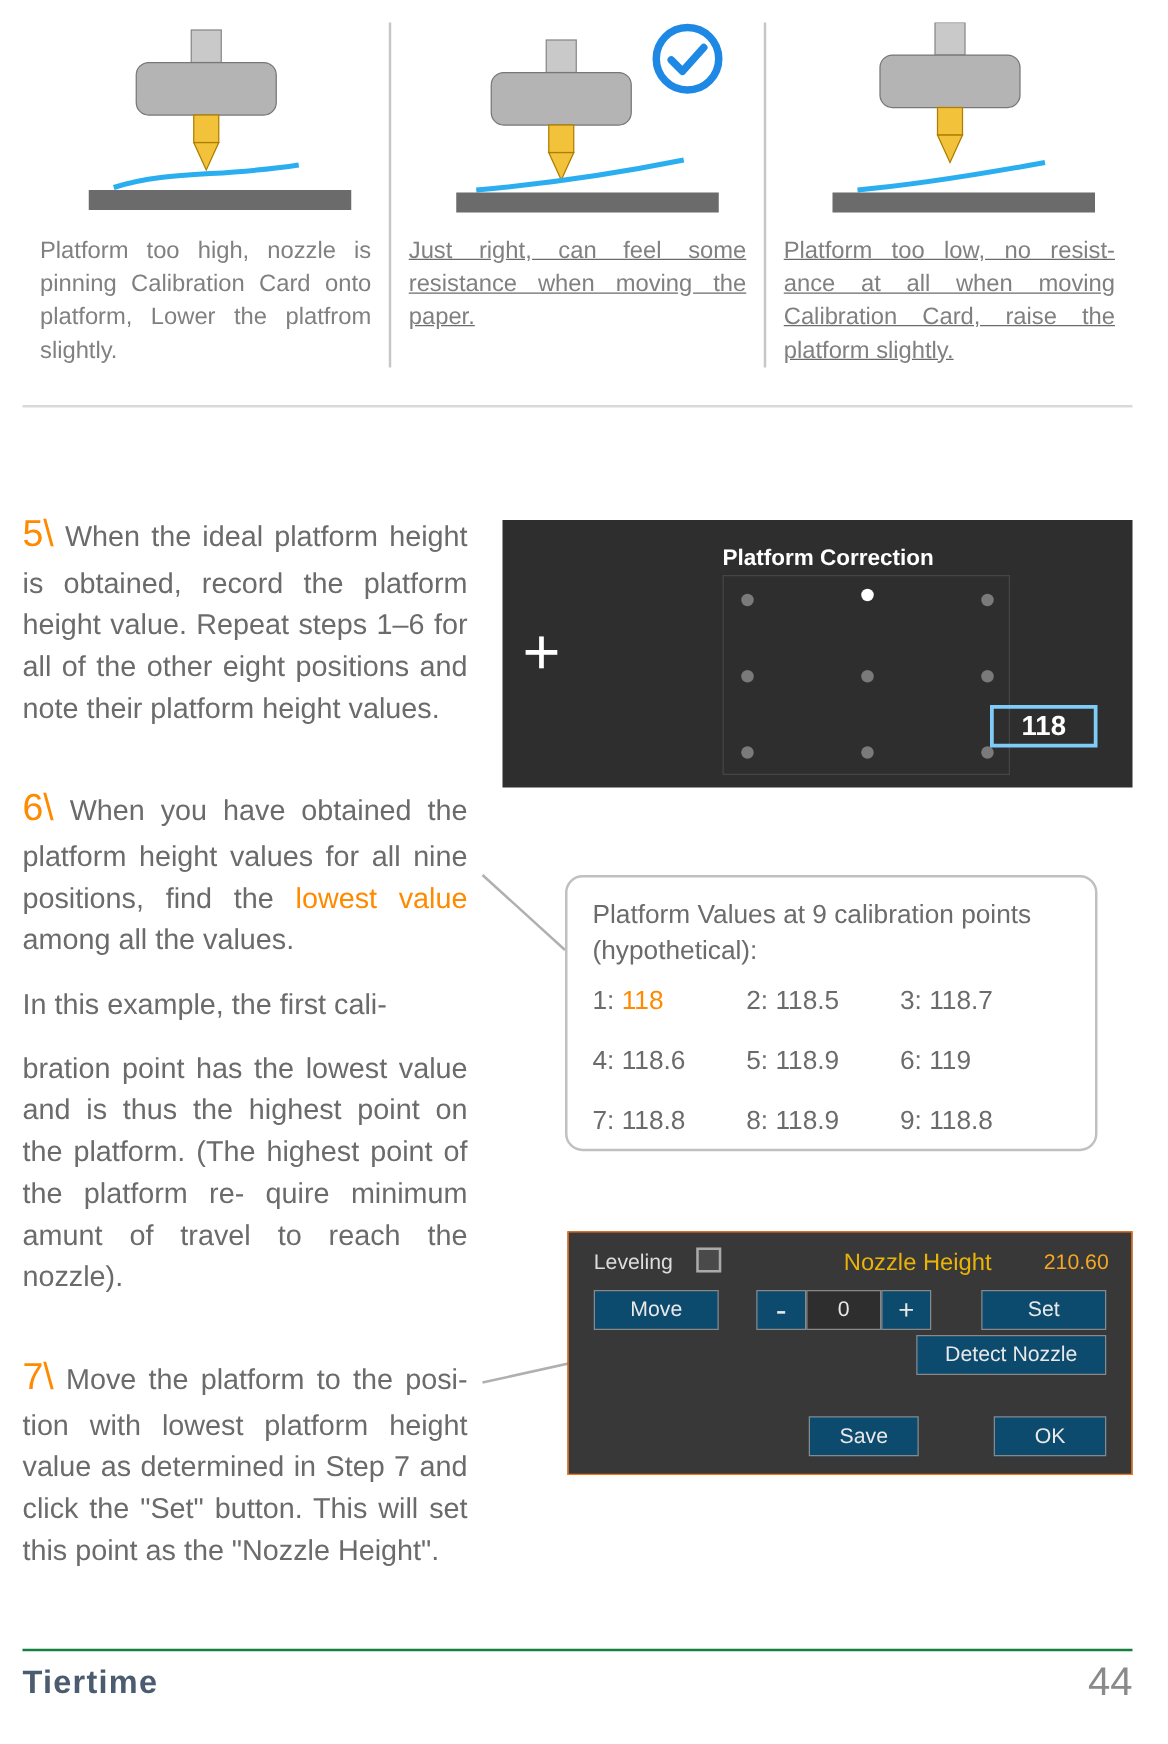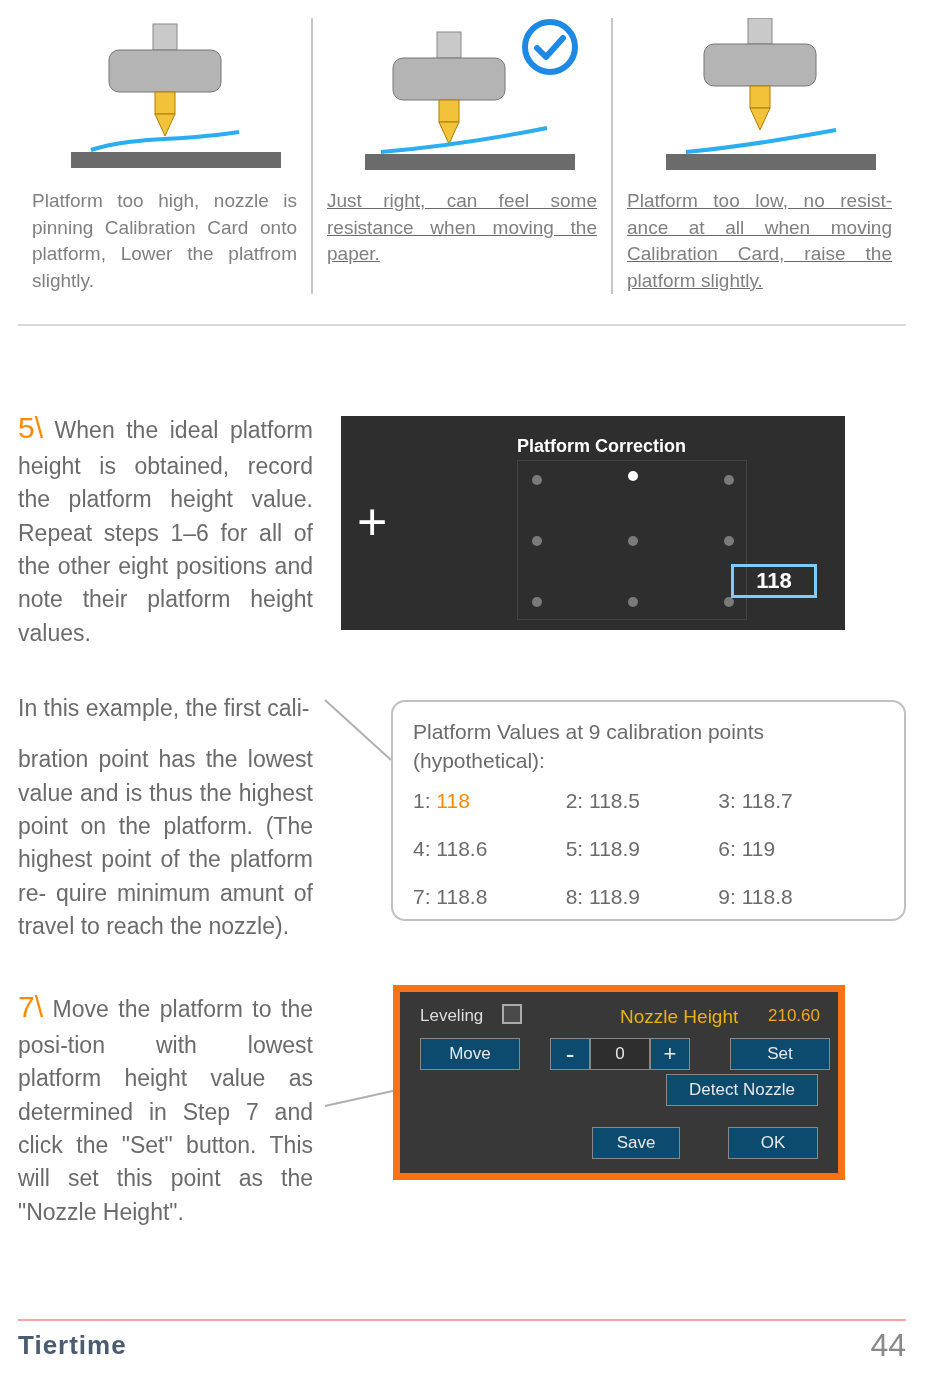--- a/index.html
+++ b/index.html
@@ -25,42 +25,42 @@
 
   
   .shot1 { position: relative; width: 504px; height: 214px; background: #2e2e2e; margin-top: 10px; }
   .shot1 .plus { position:absolute; left:16px; top:76px; color:#fff; font-size:52px; font-weight:300; }
   .shot1 .pc-title { position:absolute; left:176px; top:20px; color:#fff; font-size:18px; font-weight:bold; }
   .dotgrid { position:absolute; left:176px; top:44px; width:230px; height:160px; border:1px solid #454545; }
   .dot { position:absolute; width:10px; height:10px; border-radius:50%; background:#7a7a7a; }
   .dot.active { background:#fff; }
   .val118 { position:absolute; right:28px; top:148px; width:86px; height:34px; border:3px solid #7fccf9; color:#fff; font-size:22px; font-weight:bold; display:flex; align-items:center; justify-content:center; }
 
-  .table-box { position: relative; margin-top: 70px; margin-left: 50px; width: 515px; border: 2px solid #c0c0c0; border-radius: 14px; padding: 16px 33px 10px 20px; }
+  .table-box { position: relative; margin-top: 70px; margin-left: 50px; width: 426px; border: 2px solid #c0c0c0; border-radius: 14px; padding: 16px 33px 10px 20px; }
   .table-title { font-size: 21px; color: #6b6b6b; line-height:1.35; margin-bottom:14px; }
   .table-grid { display:grid; grid-template-columns: 1fr 1fr 1fr; row-gap:24px; font-size:21px; color:#6b6b6b; }
   .cell .hl { color:#ff8a00; }
 
-  .shot2 { position:relative; margin-top:64px; margin-left:52px; width:452px; height:195px; background:#383838; border:7px solid #f97316; }
+  .shot2 { position:relative; margin-top:64px; margin-left:52px; width:452px; height:195px; background:#383838; border:1px solid #f97316; }
   .shot2 .lbl-leveling { position:absolute; left:20px; top:14px; color:#ddd; font-size:17px; }
   .shot2 .chk { position:absolute; left:102px; top:12px; width:20px; height:20px; border:2px solid #aaa; background:#4a4a4a; }
   .shot2 .lbl-nh { position:absolute; left:220px; top:14px; color:#eab308; font-size:19px; }
   .shot2 .nh-val { position:absolute; right:18px; top:14px; color:#f5a623; font-size:17px; }
   .btn { position:absolute; background:#0c4a6e; border:1px solid #888; color:#e8e8e8; font-size:17px; display:flex; align-items:center; justify-content:center; }
   .btn.move { left:20px; top:46px; width:100px; height:32px; }
   .btn.minus { left:150px; top:46px; width:40px; height:32px; font-size:26px; }
   .btn.zero  { left:190px; top:46px; width:60px; height:32px; background:#2e2e2e; }
   .btn.plus  { left:250px; top:46px; width:40px; height:32px; font-size:22px; }
   .btn.set   { left:330px; top:46px; width:100px; height:32px; }
   .btn.detect{ right:20px; top:82px; width:152px; height:32px; }
   .btn.save  { left:192px; bottom:14px; width:88px; height:32px; }
   .btn.ok    { right:20px; bottom:14px; width:90px; height:32px; }
 
   
-  .footer { position:absolute; bottom:26px; left:18px; right:28px; height:50px; border-top:2px solid #fca5a5; display:flex; align-items:center; justify-content:space-between;margin-top:16px; }
+  .footer { position:absolute; bottom:26px; left:18px; right:28px; height:50px; border-top:2px solid #15803d; display:flex; align-items:center; justify-content:space-between;margin-top:16px; }
   .brand { font-family: Arial; letter-spacing:1px; font-size:26px; color:#4b5c70; font-weight:bold; }
   .pnum { font-size:32px; color:#8a8a8a; }
 </style>
 </head>
 <body>
 
 <div class="page">
 
   <div class="top-row">
     <div class="top-cell">
@@ -115,20 +115,23 @@
       <div class="cap-text">Platform too low, no resist-ance at all when moving Calibration Card, raise the platform slightly.</div>
     </div>
   </div>
 
   <div class="main">
     <div class="lcol">
       <p class="step">
         <span class="step-num">5\</span><span> When the ideal platform height is obtained, record the platform height value. Repeat steps 1–6 for all of the other eight positions and note their platform height values.</span>
       </p>
 
+      <p class="step" style="margin-bottom:18px;">
+        <span class="step-num">6\</span><span> When you have obtained the platform height values for all nine positions, find the </span><span class="lowest-value">lowest value</span><span> among all the values.</span>
+      </p>
       <p class="step" style="margin-bottom:18px;">In this example, the first cali-</p>
       <p class="step">bration point has the lowest value and is thus the highest point on the platform. (The highest point of the platform re- quire minimum amunt of travel to reach the nozzle).</p>
 
       <p class="step" style="margin-top:36px;">
         <span class="step-num">7\</span><span> Move the platform to the posi-tion with lowest platform height value as determined in Step 7 and click the "Set" button. This will set this point as the "Nozzle Height".</span>
       </p>
     </div>
 
     <div class="rcol">
 

